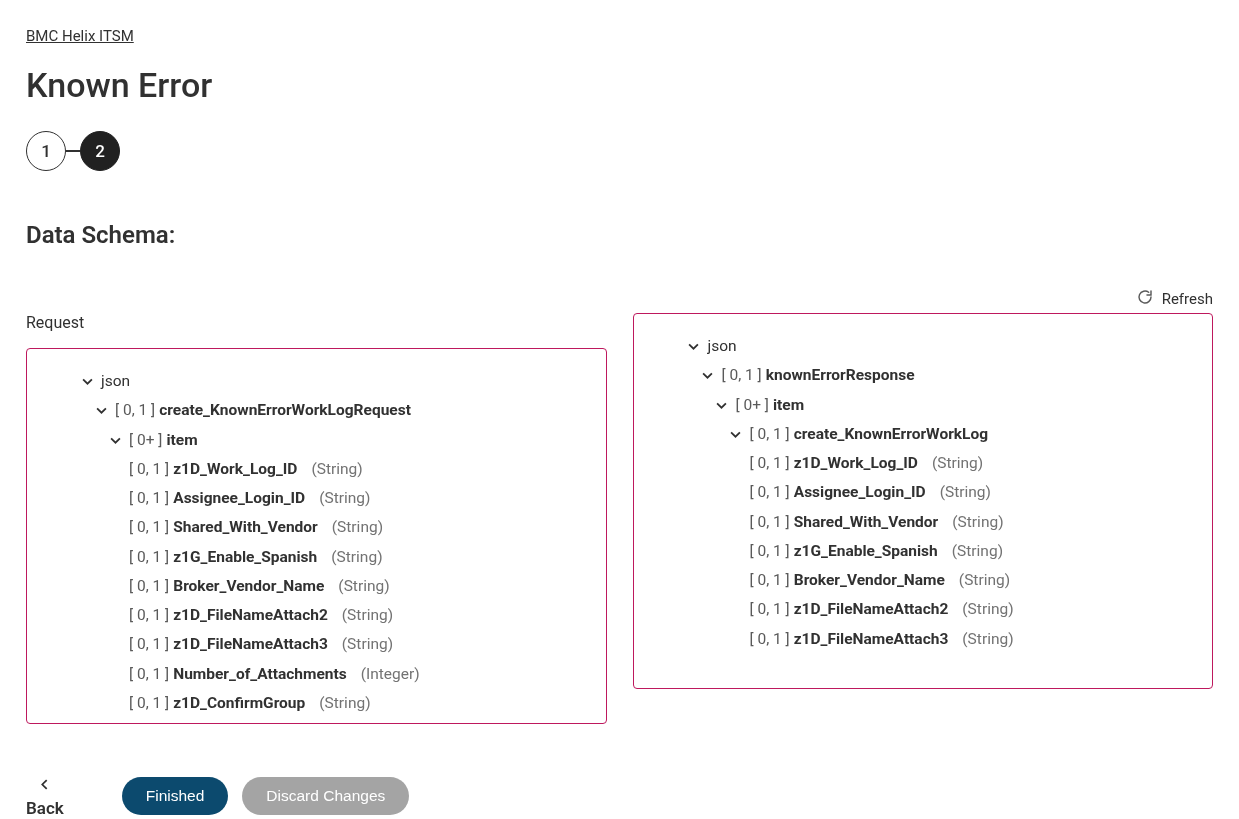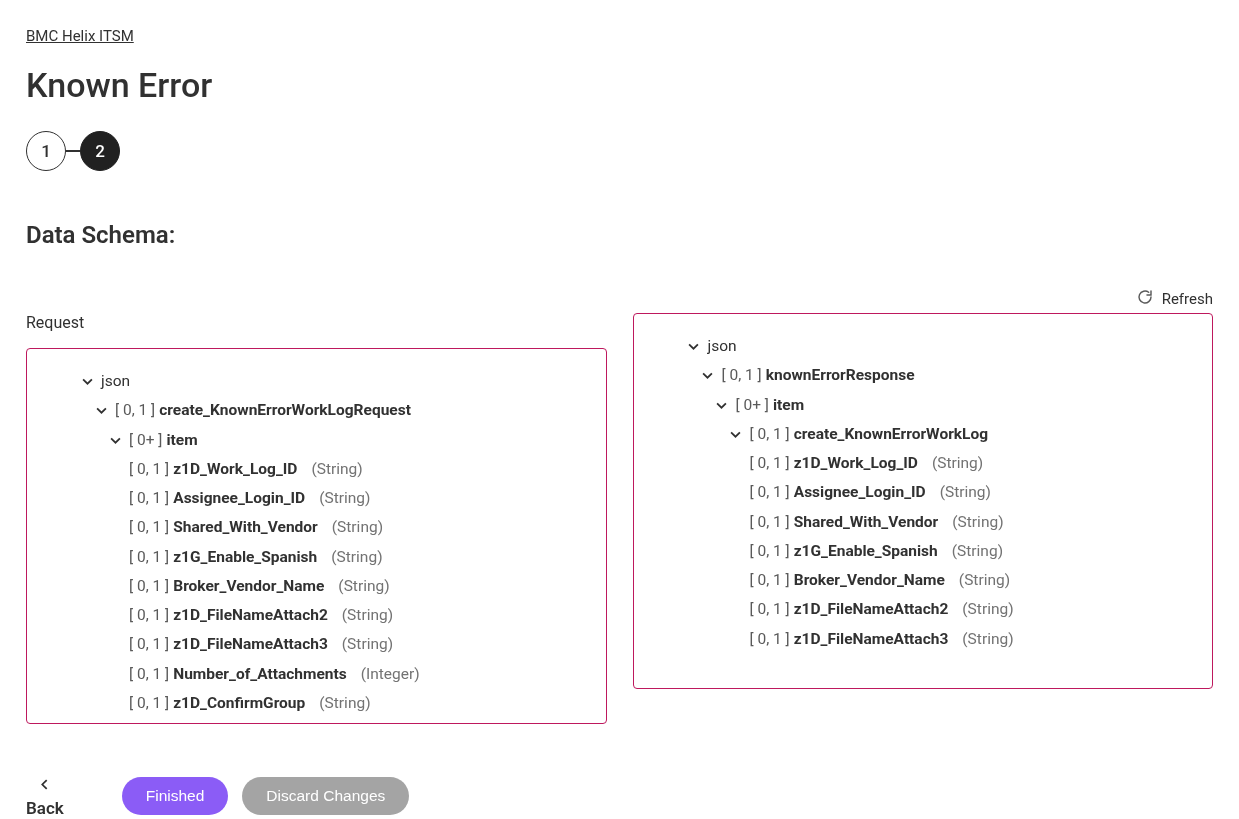--- a/index.html
+++ b/index.html
@@ -144,21 +144,21 @@
     }
     .back-btn svg { width: 11px; height: 11px; }
     .btn {
       border: none;
       border-radius: 999px;
       padding: 10px 24px;
       font-size: 15.5px;
       font-weight: 500;
       cursor: pointer;
     }
-    .btn-primary { background: #8b5cf6; color: #fff; }
+    .btn-primary { background: #0c4a6e; color: #fff; }
     .btn-secondary { background: #a4a4a4; color: #fff; }
   </style>
 </head>
 <body>
 
 
 
 <a class="breadcrumb-link">BMC Helix ITSM</a>
 
 <h1 class="page-title">Known Error</h1>

